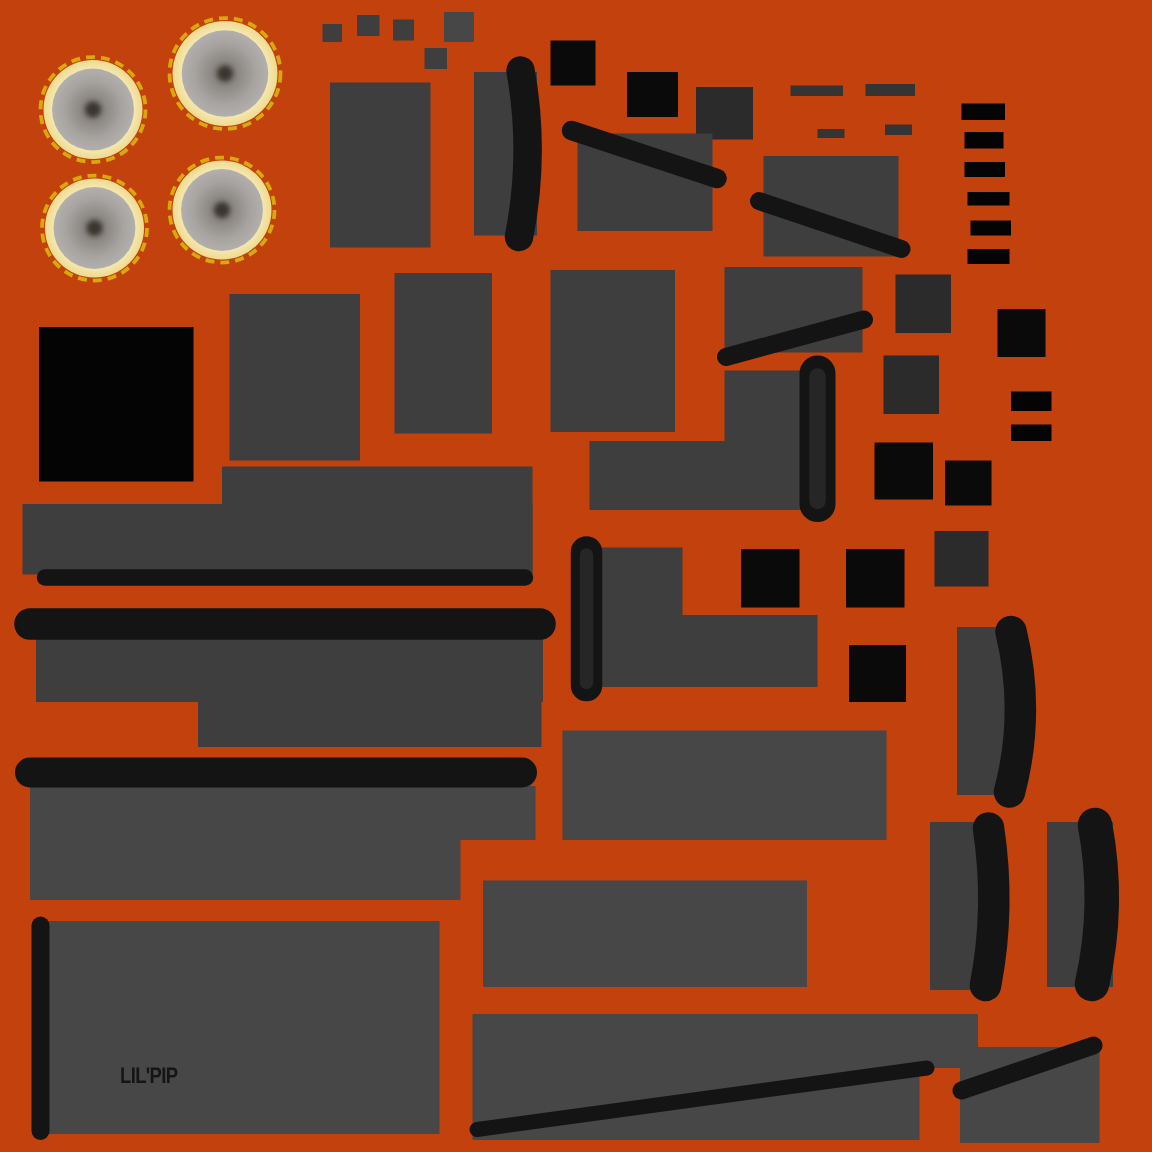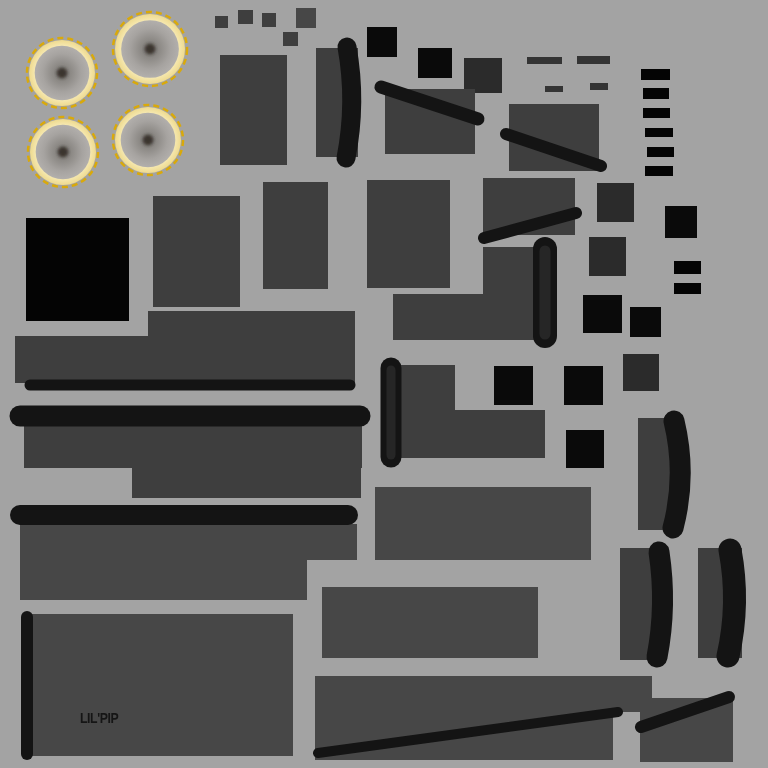--- a/index.html
+++ b/index.html
@@ -1,16 +1,16 @@
 <!DOCTYPE html>
 <html><head>
 <meta charset="utf-8">
 <style>
   html,body{margin:0;padding:0;background:#ffffff;}
-  .canvas{position:relative;width:768px;height:768px;background:#a3a3a3;overflow:hidden;}
+  .canvas{position:relative;width:768px;height:768px;background:#c2410c;overflow:hidden;}
   .canvas svg{position:absolute;left:0;top:0;}
   .atlas-label{
     position:absolute;left:80px;top:710px;
     font-family:"Liberation Sans",sans-serif;
     font-weight:700;font-size:15px;line-height:15px;
     color:#151515;letter-spacing:-0.5px;
     transform:scaleX(0.82);transform-origin:left center;
     white-space:nowrap;
   }
 </style>

